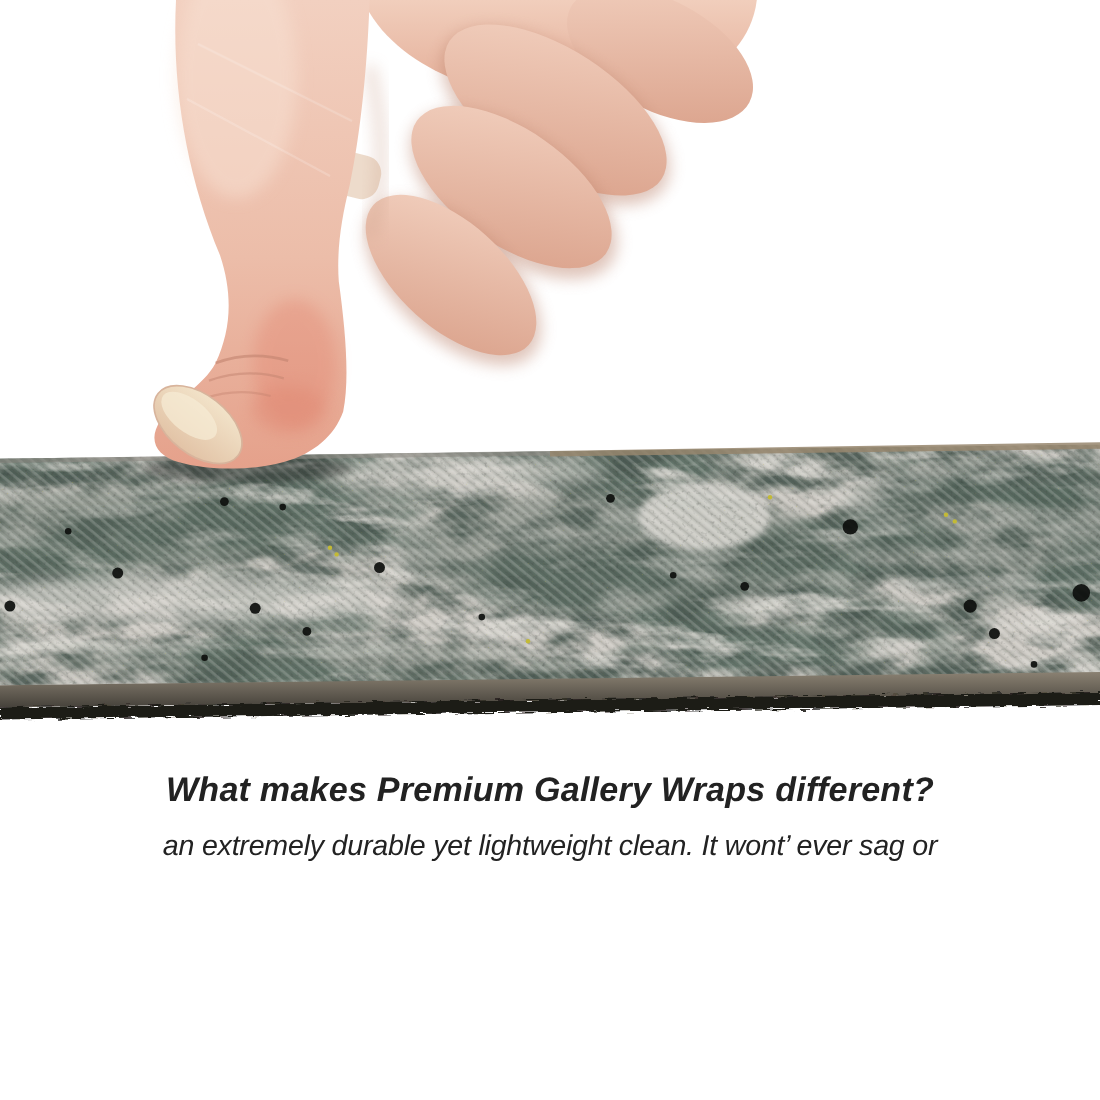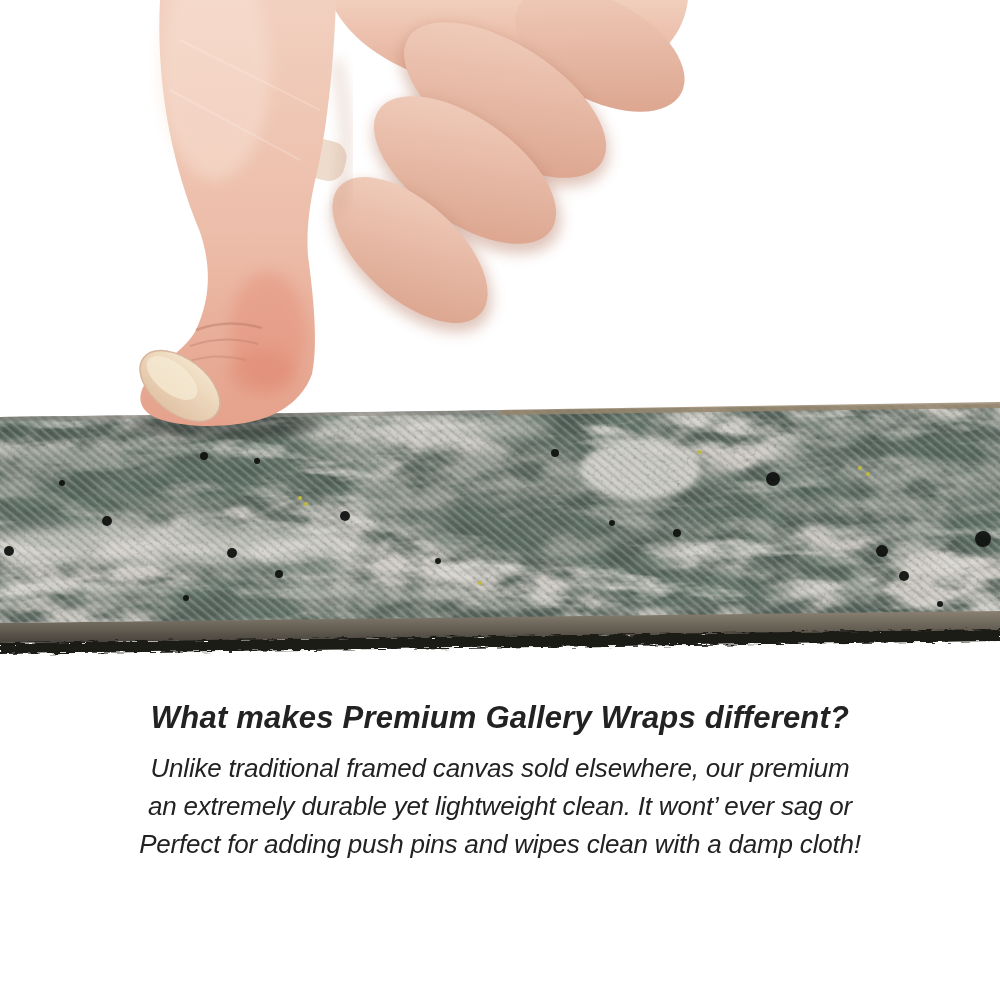--- a/index.html
+++ b/index.html
@@ -190,18 +190,16 @@
       <path d="M190,346 Q224,334 258,344" stroke="#c2836f" stroke-width="2" opacity="0.5" fill="none"></path>
       <path d="M186,362 Q216,352 246,360" stroke="#c2836f" stroke-width="2" opacity="0.4" fill="none"></path>
 
       <ellipse cx="180" cy="386" rx="46" ry="27" transform="rotate(38 180 386)" fill="url(#nailGrad)" stroke="#d8b49c" stroke-width="1.5"></ellipse>
       <ellipse cx="172" cy="378" rx="30" ry="15" transform="rotate(38 172 378)" fill="#f7ecd6" opacity="0.7"></ellipse>
     </g>
   </svg>
 
   <div class="caption">
     <h1 class="caption-heading">What makes Premium Gallery Wraps different?</h1>
-    <p class="caption-line">Unlike traditional framed canvas sold elsewhere, our premium</p>
     <p class="caption-line">an extremely durable yet lightweight clean. It wont’ ever sag or</p>
-    <p class="caption-line">Perfect for adding push pins and wipes clean with a damp cloth!</p>
   </div>
 
 </div>
 
 </body></html>

